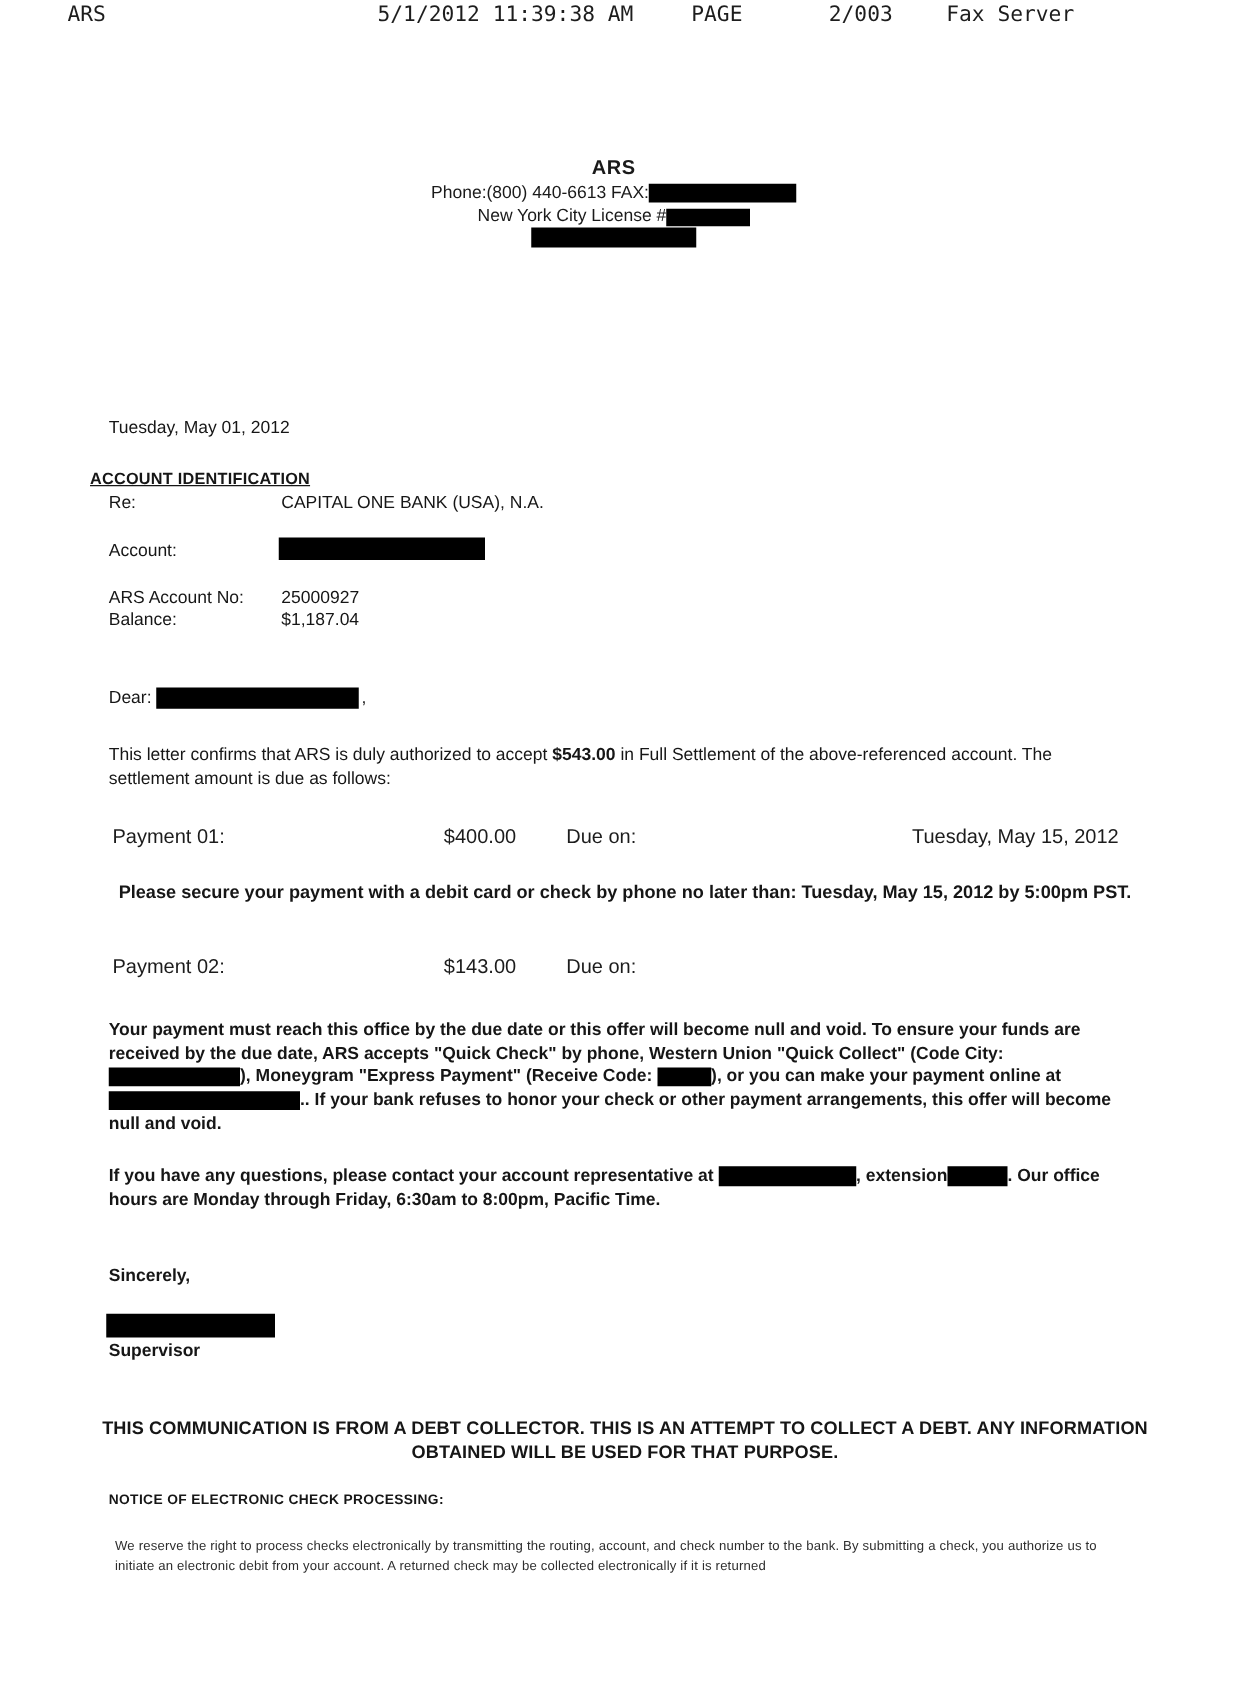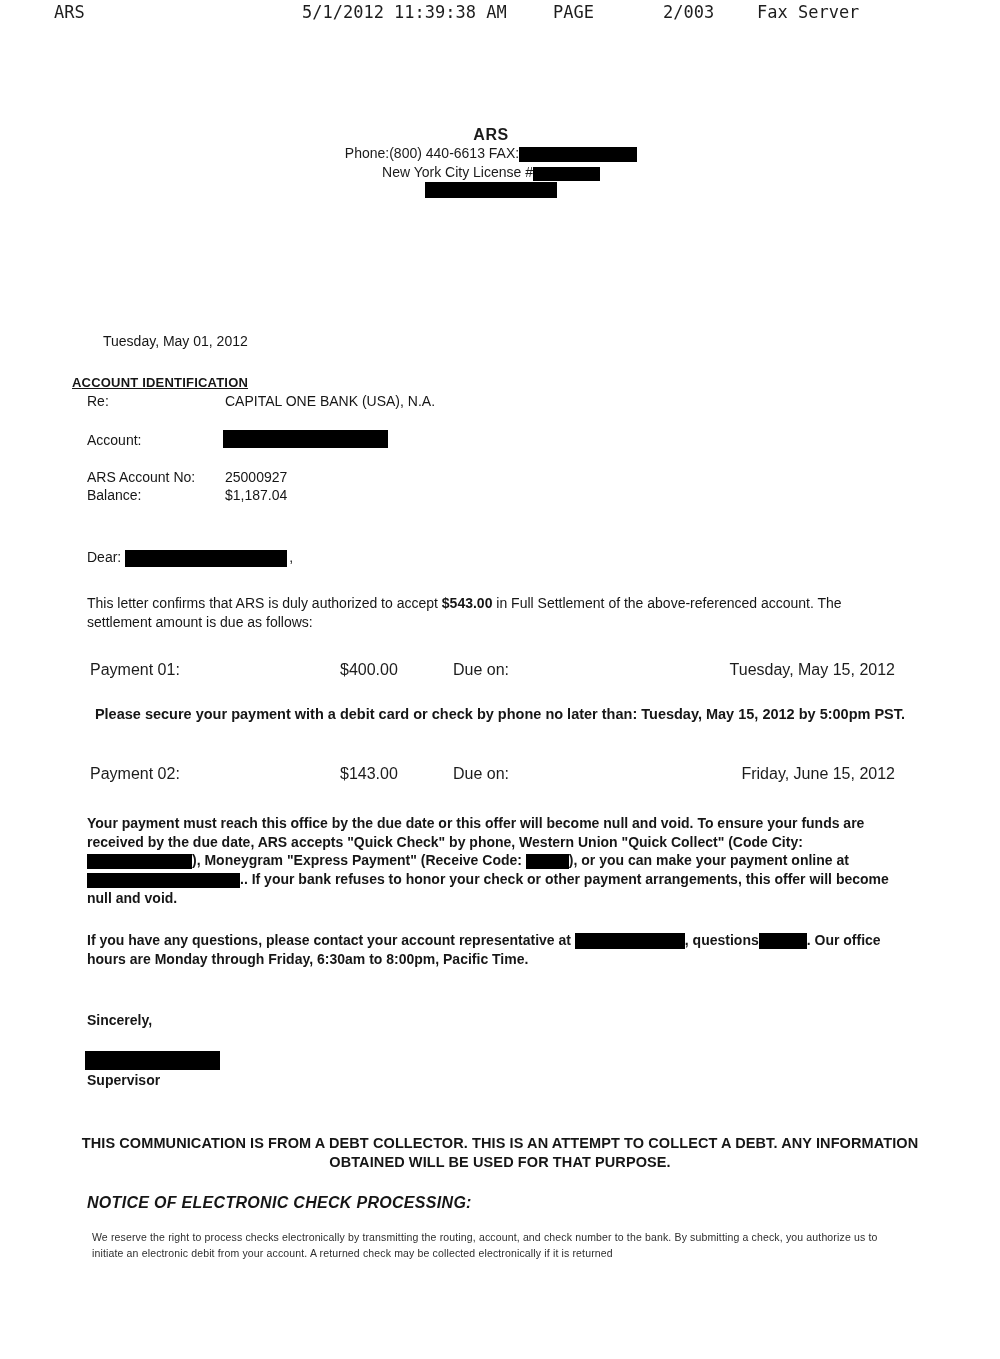--- a/index.html
+++ b/index.html
@@ -41,51 +41,51 @@
   .bar-account { left:223px; top:430px; width:165px; height:18px; background:#000; }
   .bar-dear    { width:162px; height:17px; margin:0 2px -2px 4px; }
   .bar-codecity{ width:105px; height:15px; }
   .bar-receive { width:43px;  height:15px; }
   .bar-online  { width:153px; height:15px; }
   .bar-phone2  { width:110px; height:16px; }
   .bar-ext     { width:48px;  height:16px; }
   .bar-signature { left:85px; top:1051px; width:135px; height:19px; background:#000; }
   .b    { font-weight:bold; }
 
-  .date-line   { top:333px; left:87px; font-size:14px;margin-left:16px; }
+  .date-line   { top:333px; left:87px; font-size:14px; }
   .sec-title   { top:375px; left:72px; font-size:13px; font-weight:bold; text-decoration:underline; letter-spacing:.2px; }
   .kv-label    { left:87px;  font-size:14px; }
   .kv-value    { left:225px; font-size:14px; }
   .row-re      { top:393px; }
   .row-account { top:432px; }
   .row-arsno   { top:469px; }
   .row-balance { top:487px; }
 
   .dear-line { top:549px; left:87px; font-size:14px; }
 
   .intro { top:594px; left:87px; width:792px; font-size:14px; line-height:19px; }
 
   .payment-row { left:90px; width:805px; height:20px; font-size:16px; color:#1c1c1c; }
   .pay-1 { top:661px; }
   .pay-2 { top:765px; }
   .p-label  { position:absolute; left:0; }
-  .p-amount { position:absolute; left:250px; width:88px; text-align:left; }
+  .p-amount { position:absolute; left:250px; width:88px; text-align:center; }
   .p-due    { position:absolute; left:363px; }
   .p-date   { position:absolute; left:430px; width:375px; text-align:right; }
 
   .secure-notice { top:706px; left:85px; width:830px; text-align:center; font-weight:bold; font-size:14.5px; line-height:17.5px; }
 
   .terms { top:814px; left:87px; width:810px; font-weight:bold; font-size:14px; line-height:18.7px; }
   .questions { top:931px; left:87px; width:824px; font-weight:bold; font-size:14px; line-height:18.7px; }
 
   .sincerely  { top:1012px; left:87px; font-size:14px; font-weight:bold; }
   .supervisor { top:1072px; left:87px; font-size:14px; font-weight:bold; }
 
   .debt-notice { top:1134px; left:80px; width:840px; text-align:center; font-weight:bold; font-size:14.5px; line-height:18.5px; letter-spacing:.1px; }
-  .notice-title { top:1194px; left:87px; font-size:16px; font-weight:bold; letter-spacing:.3px;font-style:italic; }
+  .notice-title { top:1194px; left:87px; font-size:11px; font-weight:bold; letter-spacing:.3px; }
   .fine-print { top:1230px; left:92px; width:808px; font-size:10.5px; line-height:15.8px; color:#2e2e2e; letter-spacing:.15px; }
 </style>
 </head>
 <body>
 
 <div class="fax-hdr">
   <span class="fh-sender">ARS</span>
   <span class="fh-dt">5/1/2012 11:39:38 AM</span>
   <span class="fh-pagelbl">PAGE</span>
   <span class="fh-pagenum">2/003</span>
@@ -129,29 +129,28 @@
   <span class="p-due">Due on:</span>
   <span class="p-date">Tuesday, May 15, 2012</span>
 </div>
 
 <div class="abs secure-notice">Please secure your payment with a debit card or check by phone no later than: Tuesday, May 15, 2012 by 5:00pm PST.</div>
 
 <div class="abs payment-row pay-2">
   <span class="p-label">Payment 02:</span>
   <span class="p-amount">$143.00</span>
   <span class="p-due">Due on:</span>
-  <span class="p-date">Friday, June 15, 2012</span>
 </div>
 
 <p class="abs terms">
   <span>Your payment must reach this office by the due date or this offer will become null and void. To ensure your funds are received by the due date, ARS accepts "Quick Check" by phone, Western Union "Quick Collect" (Code City: </span><span class="bar bar-codecity"></span><span>), Moneygram "Express Payment" (Receive Code: </span><span class="bar bar-receive"></span><span>), or you can make your payment online at </span><span class="bar bar-online"></span><span>.. If your bank refuses to honor your check or other payment arrangements, this offer will become null and void.</span>
 </p>
 
 <p class="abs questions">
-  <span>If you have any questions, please contact your account representative at </span><span class="bar bar-phone2"></span><span>, questions</span><span class="bar bar-ext"></span><span>. Our office hours are Monday through Friday, 6:30am to 8:00pm, Pacific Time.</span>
+  <span>If you have any questions, please contact your account representative at </span><span class="bar bar-phone2"></span><span>, extension</span><span class="bar bar-ext"></span><span>. Our office hours are Monday through Friday, 6:30am to 8:00pm, Pacific Time.</span>
 </p>
 
 <div class="abs sincerely">Sincerely,</div>
 <div class="abs bar-signature"></div>
 <div class="abs supervisor">Supervisor</div>
 
 <div class="abs debt-notice">THIS COMMUNICATION IS FROM A DEBT COLLECTOR. THIS IS AN ATTEMPT TO COLLECT A DEBT. ANY INFORMATION OBTAINED WILL BE USED FOR THAT PURPOSE.</div>
 <div class="abs notice-title">NOTICE OF ELECTRONIC CHECK PROCESSING:</div>
 <p class="abs fine-print">We reserve the right to process checks electronically by transmitting the routing, account, and check number to the bank. By submitting a check, you authorize us to initiate an electronic debit from your account. A returned check may be collected electronically if it is returned</p>
 

